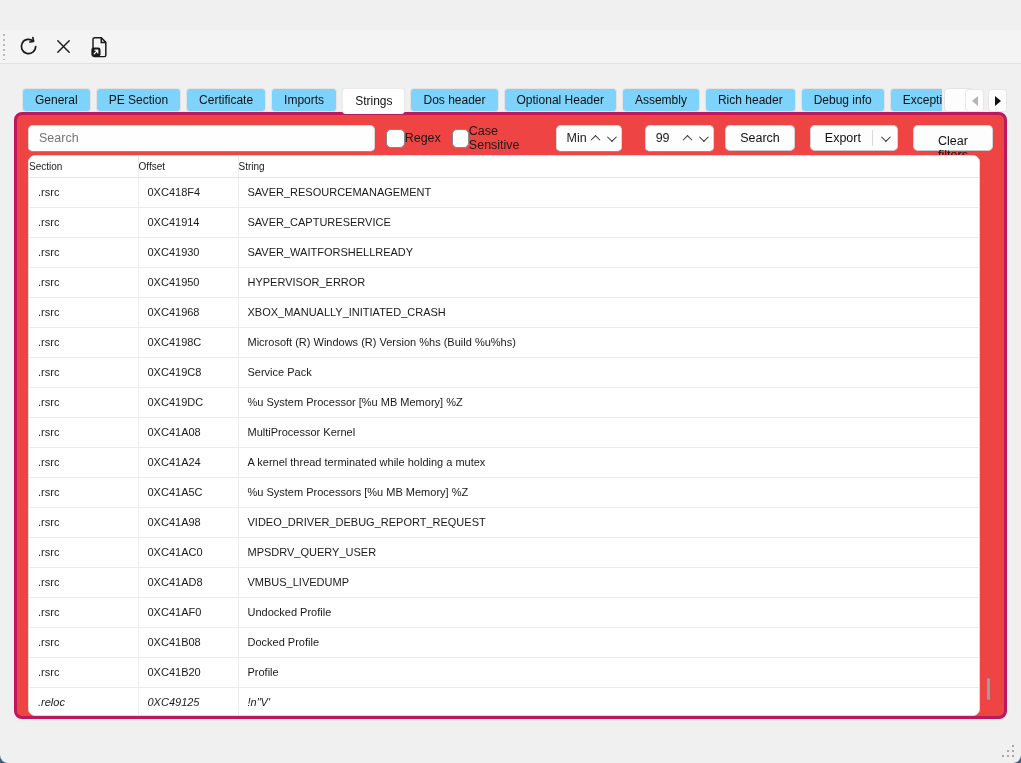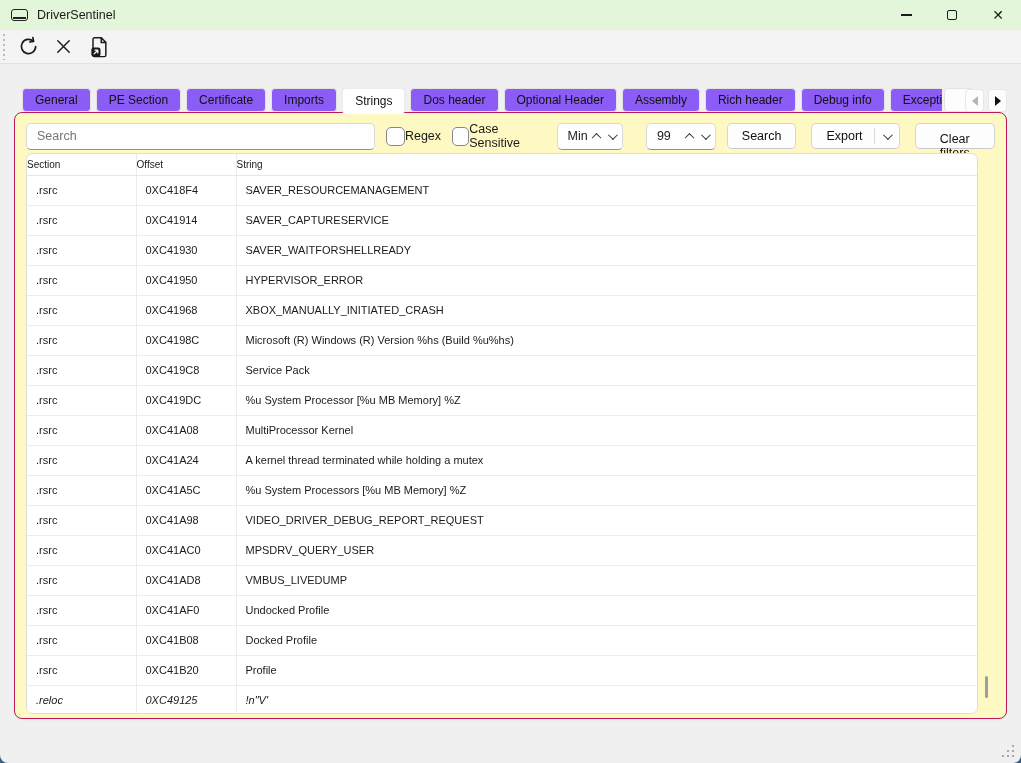--- a/index.html
+++ b/index.html
@@ -19,31 +19,31 @@
   .glyph-close { font-size:14px; color:#1a1a1a; line-height:1; }
 
   
   .toolbar { position:absolute; left:0; top:30px; width:100%; height:34px; background:#f4f4f4; border-bottom:1px solid #e2e2e2; display:flex; align-items:center; }
   .gripper { width:2px; height:26px; margin-left:3px; background-image:repeating-linear-gradient(#b9b9b9 0 2px, transparent 2px 5px); }
   .tool-btn { background:transparent; border:none; margin-left:11px; display:flex; align-items:center; justify-content:center; width:24px; height:26px; }
   .tool-btn svg { display:block; }
 
   
   .tab-strip { position:absolute; left:22px; top:88px; height:26px; display:flex; gap:5px; z-index:3; width:920px; overflow:hidden; }
-  .tab { font-family:"Liberation Sans", sans-serif; font-size:12px; color:#111; background:#8b5cf6; border:1px solid #e3e3e3; border-radius:4px; height:24px; padding:0 12px; white-space:nowrap; }
+  .tab { font-family:"Liberation Sans", sans-serif; font-size:12px; color:#111; background:#7dd3fc; border:1px solid #e3e3e3; border-radius:4px; height:24px; padding:0 12px; white-space:nowrap; }
   .tab.active { background:#ffffff; border-color:#ececec; border-bottom-color:#ffffff; height:26px; position:relative; z-index:4; box-shadow:0 -1px 2px rgba(0,0,0,0.04); }
   .tab-partial { position:absolute; left:944px; top:88px; width:30px; height:24px; background:#fdfdfd; border:1px solid #e3e3e3; border-radius:4px; z-index:2; }
   .tab-scroll { position:absolute; top:89px; width:19px; height:23px; background:#fdfdfd; border:1px solid #e7e7e7; border-radius:4px; display:flex; align-items:center; justify-content:center; z-index:5; }
   .tab-scroll.left { left:965px; }
   .tab-scroll.right { left:988px; }
   .tri-left { width:0; height:0; border-top:5px solid transparent; border-bottom:5px solid transparent; border-right:6px solid #b5b5b5; }
   .tri-right { width:0; height:0; border-top:5px solid transparent; border-bottom:5px solid transparent; border-left:6px solid #111; }
 
   
-  .panel { position:absolute; left:14px; top:112px; width:993px; height:607px; background:#fef9c3; border:1px solid #be185d; border-radius:8px; box-shadow:0 1px 3px rgba(0,0,0,0.04); }
+  .panel { position:absolute; left:14px; top:112px; width:993px; height:607px; background:#ef4444; border:3px solid #be185d; border-radius:8px; box-shadow:0 1px 3px rgba(0,0,0,0.04); }
 
   
   .filter-row { position:absolute; left:11px; top:9px; right:11px; height:28px; display:flex; align-items:center; }
   .search-input { width:388px; height:27px; background:#fefefe; border:1px solid #d9d9d9; border-bottom:1.5px solid #8f8f93; border-radius:5px; padding:0 10px; font-family:"Liberation Sans", sans-serif; font-size:12.5px; color:#1a1a1a; outline:none; }
   .search-input::placeholder { color:#757575; }
   .chk-group { display:flex; align-items:center; margin-left:11px; }
   .checkbox { width:19px; height:19px; background:#fefefe; border:1px solid #88888c; border-radius:5px; }
   .chk-label { font-size:12.5px; }
   .numberbox { height:27px; background:#fefefe; border:1px solid #d9d9d9; border-bottom:1.5px solid #8f8f93; border-radius:5px; display:flex; align-items:center; padding:0 7px 0 10px; margin-left:13px; }
   .numberbox .nb-value { font-size:12.5px; margin-right:auto; }
@@ -80,35 +80,20 @@
   .resize-grip i:nth-child(3){ right:5px; top:5px; }
   .resize-grip i:nth-child(4){ right:0; top:10px; }
   .resize-grip i:nth-child(5){ right:5px; top:10px; }
   .resize-grip i:nth-child(6){ right:10px; top:10px; }
 </style>
 </head>
 <body>
 
 <div class="window">
 
-  <div class="titlebar">
-    <span class="app-icon"></span>
-    <span class="title-text">DriverSentinel</span>
-    <div class="win-controls">
-      <button class="win-btn">
-          <span class="glyph-min"></span>
-        </button>
-      <button class="win-btn">
-          <span class="glyph-max"></span>
-        </button>
-      <button class="win-btn">
-          <span class="glyph-close">✕</span>
-        </button>
-    </div>
-  </div>
 
   <div class="toolbar">
     <div class="gripper"></div>
     <button class="tool-btn">
       <svg width="21" height="21" viewBox="0 0 20 20">
         <path d="M 16.8 10 A 6.8 6.8 0 1 1 14.6 4.95" fill="none" stroke="#1a1a1a" stroke-width="1.6" stroke-linecap="round"></path>
         <polyline points="14.2,1.6 14.8,5.1 11.3,5.7" fill="none" stroke="#1a1a1a" stroke-width="1.6" stroke-linecap="round" stroke-linejoin="round"></polyline>
       </svg>
     </button>
     <button class="tool-btn">

